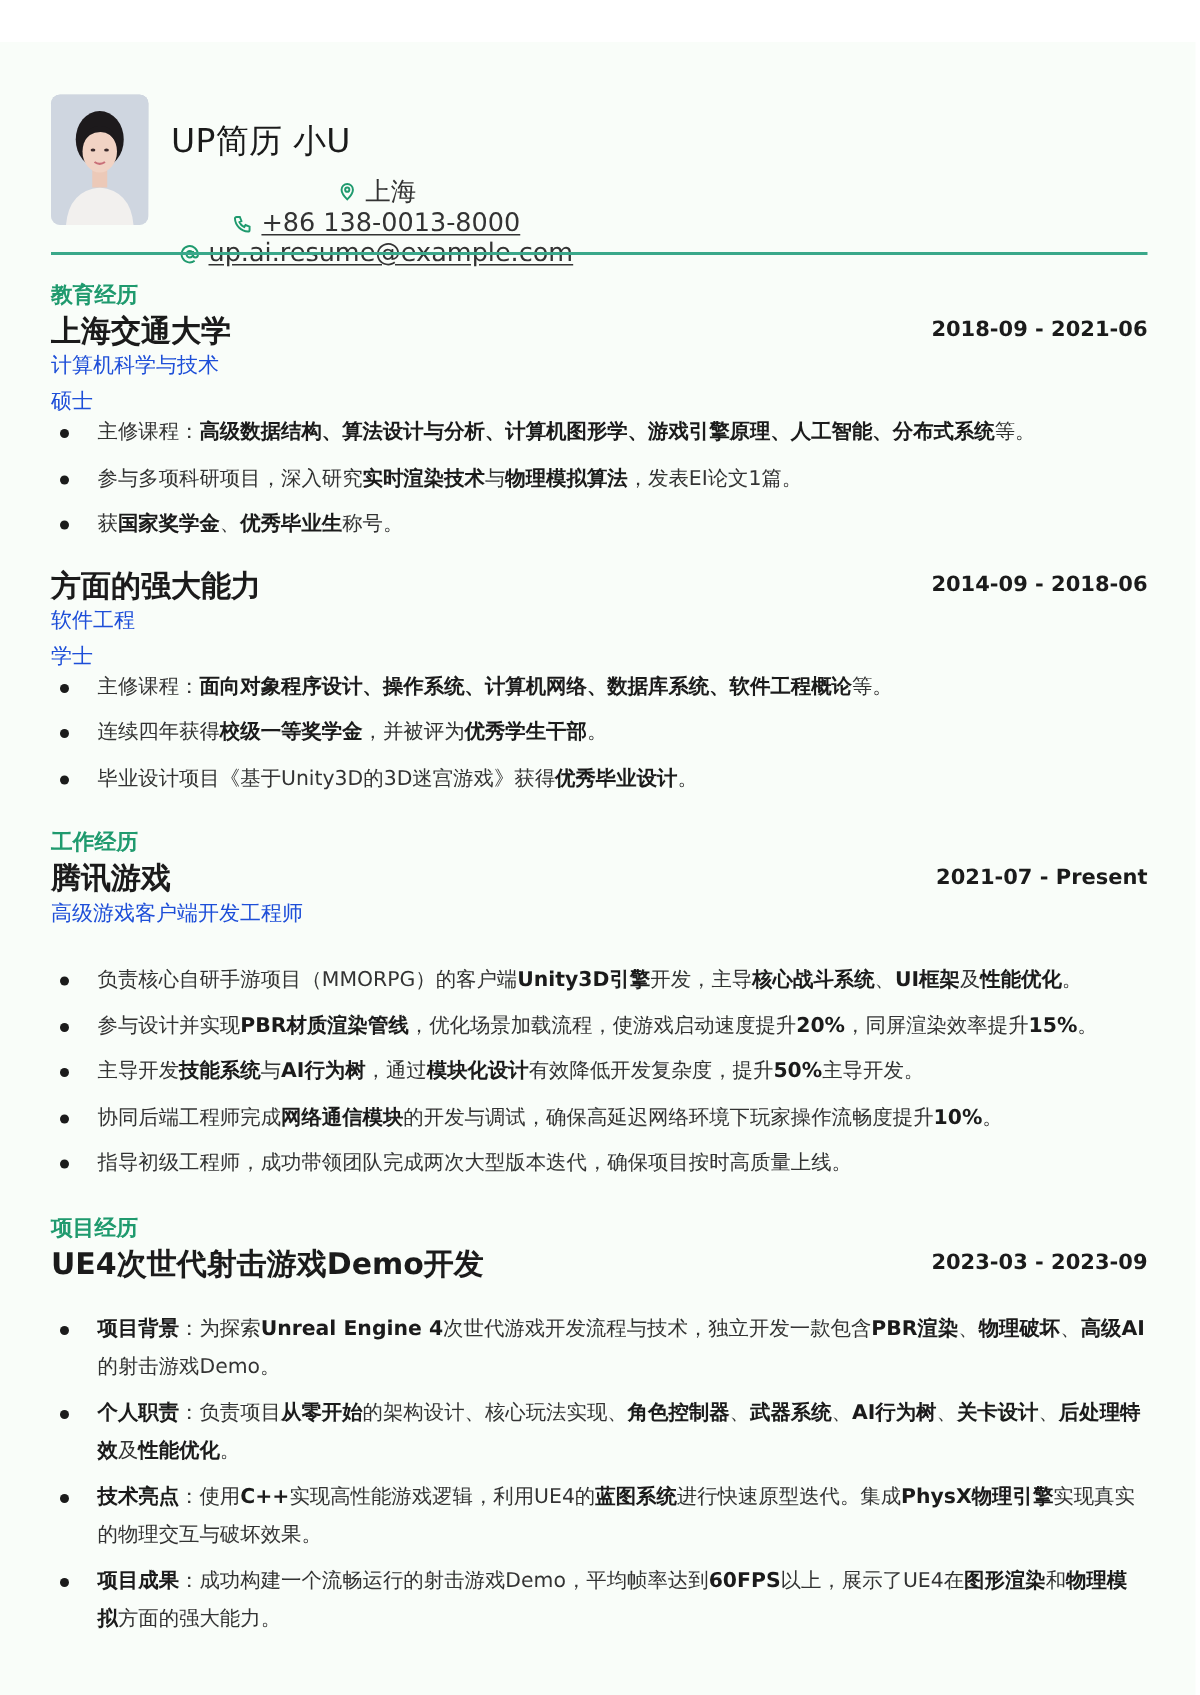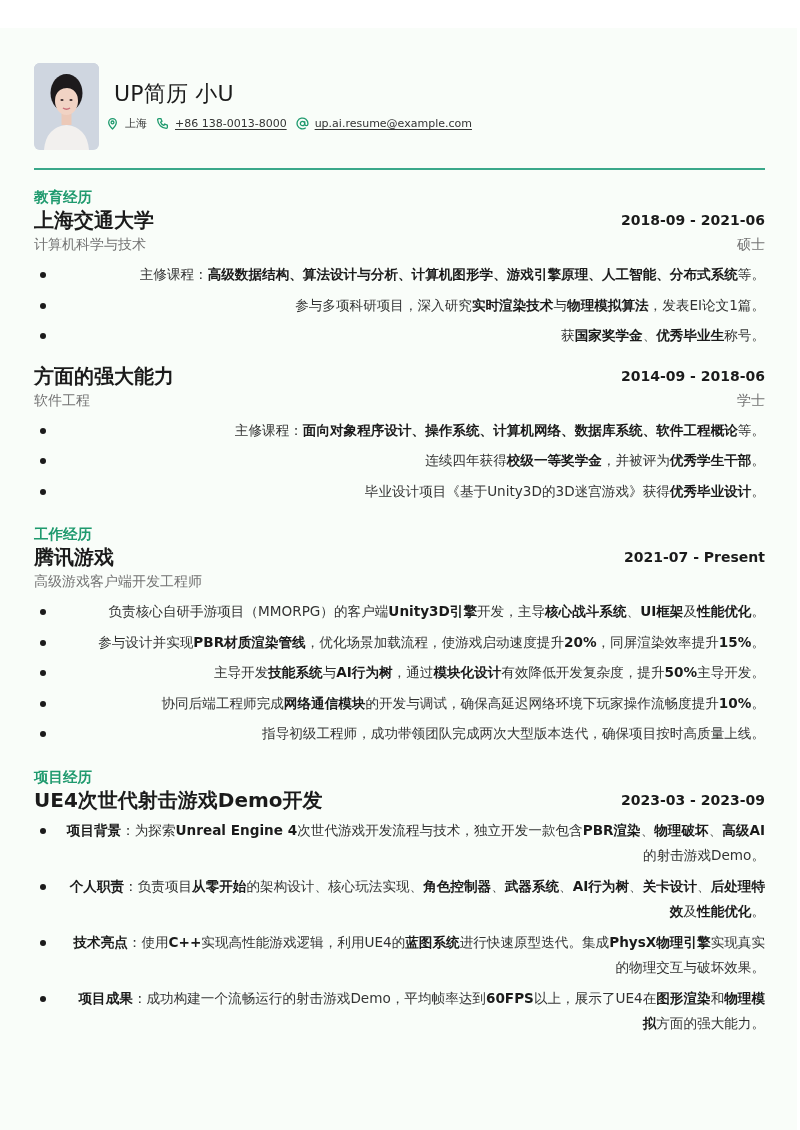--- a/index.html
+++ b/index.html
@@ -14,39 +14,39 @@
     position: absolute; left: 0; top: 0; width: 65px; height: 87px;
     border-radius: 6px; overflow: hidden;
     background: linear-gradient(180deg, #c5ccd8 0%, #d5dbe4 60%, #e8ebf0 100%);
   }
   .photo svg { display: block; }
   .name {
     position: absolute; left: 80px; top: 16px;
     font-size: 22px; font-weight: 500; color: #1b1b1b; letter-spacing: 0.2px;
   }
   .contacts {
-    position: absolute; left: 72px; top: 53px; display: flex; align-items: center;
-    font-size: 11px; color: #333;
+    position: absolute; left: 86px; top: 53px; display: flex; align-items: center;
+    font-size: 17px; color: #333; flex-direction: column;
   }
   .contact { display: flex; align-items: center; margin-right: 9px; }
   .contact .ic { width: 13px; height: 13px; margin-right: 6px; display: inline-flex; }
   .contact a { color: #333; text-decoration: underline; text-underline-offset: 2px; }
   .divider {
     position: absolute; left: 34px; top: 140px; width: 731px; height: 2px;
     background: #3aa88a;
   }
   .content { position: absolute; left: 34px; top: 158px; width: 731px; }
   .section-title {
     font-size: 14.5px; font-weight: bold; color: #1f9a6e; height: 22px; line-height: 22px;
   }
   .entry-head { display: flex; justify-content: space-between; height: 24px; line-height: 24px; }
   .entry-title { font-size: 20px; font-weight: bold; color: #1b1b1b; }
   .entry-date { font-size: 14px; font-weight: bold; color: #1b1b1b; }
-  .entry-sub { display: flex; justify-content: space-between; height: 24px; line-height: 24px; font-size: 14px; color: #737373; }
-  ul.bullets { list-style: none; margin-top: 6px; text-align: right; }
+  .entry-sub { display: flex; justify-content: space-between; height: 24px; line-height: 24px; font-size: 14px; color: #1d4ed8; flex-direction: column; }
+  ul.bullets { list-style: none; margin-top: 20px; }
   ul.bullets li {
     position: relative; padding-left: 31px; font-size: 13.6px; line-height: 25.5px;
     color: #333; margin-bottom: 5px;
   }
   ul.bullets li::before {
     content: ""; position: absolute; left: 6px; top: 10px; width: 6px; height: 6px;
     border-radius: 50%; background: #1b1b1b;
   }
   ul.bullets li b { color: #1b1b1b; }
   .gap-entry { height: 10px; }

